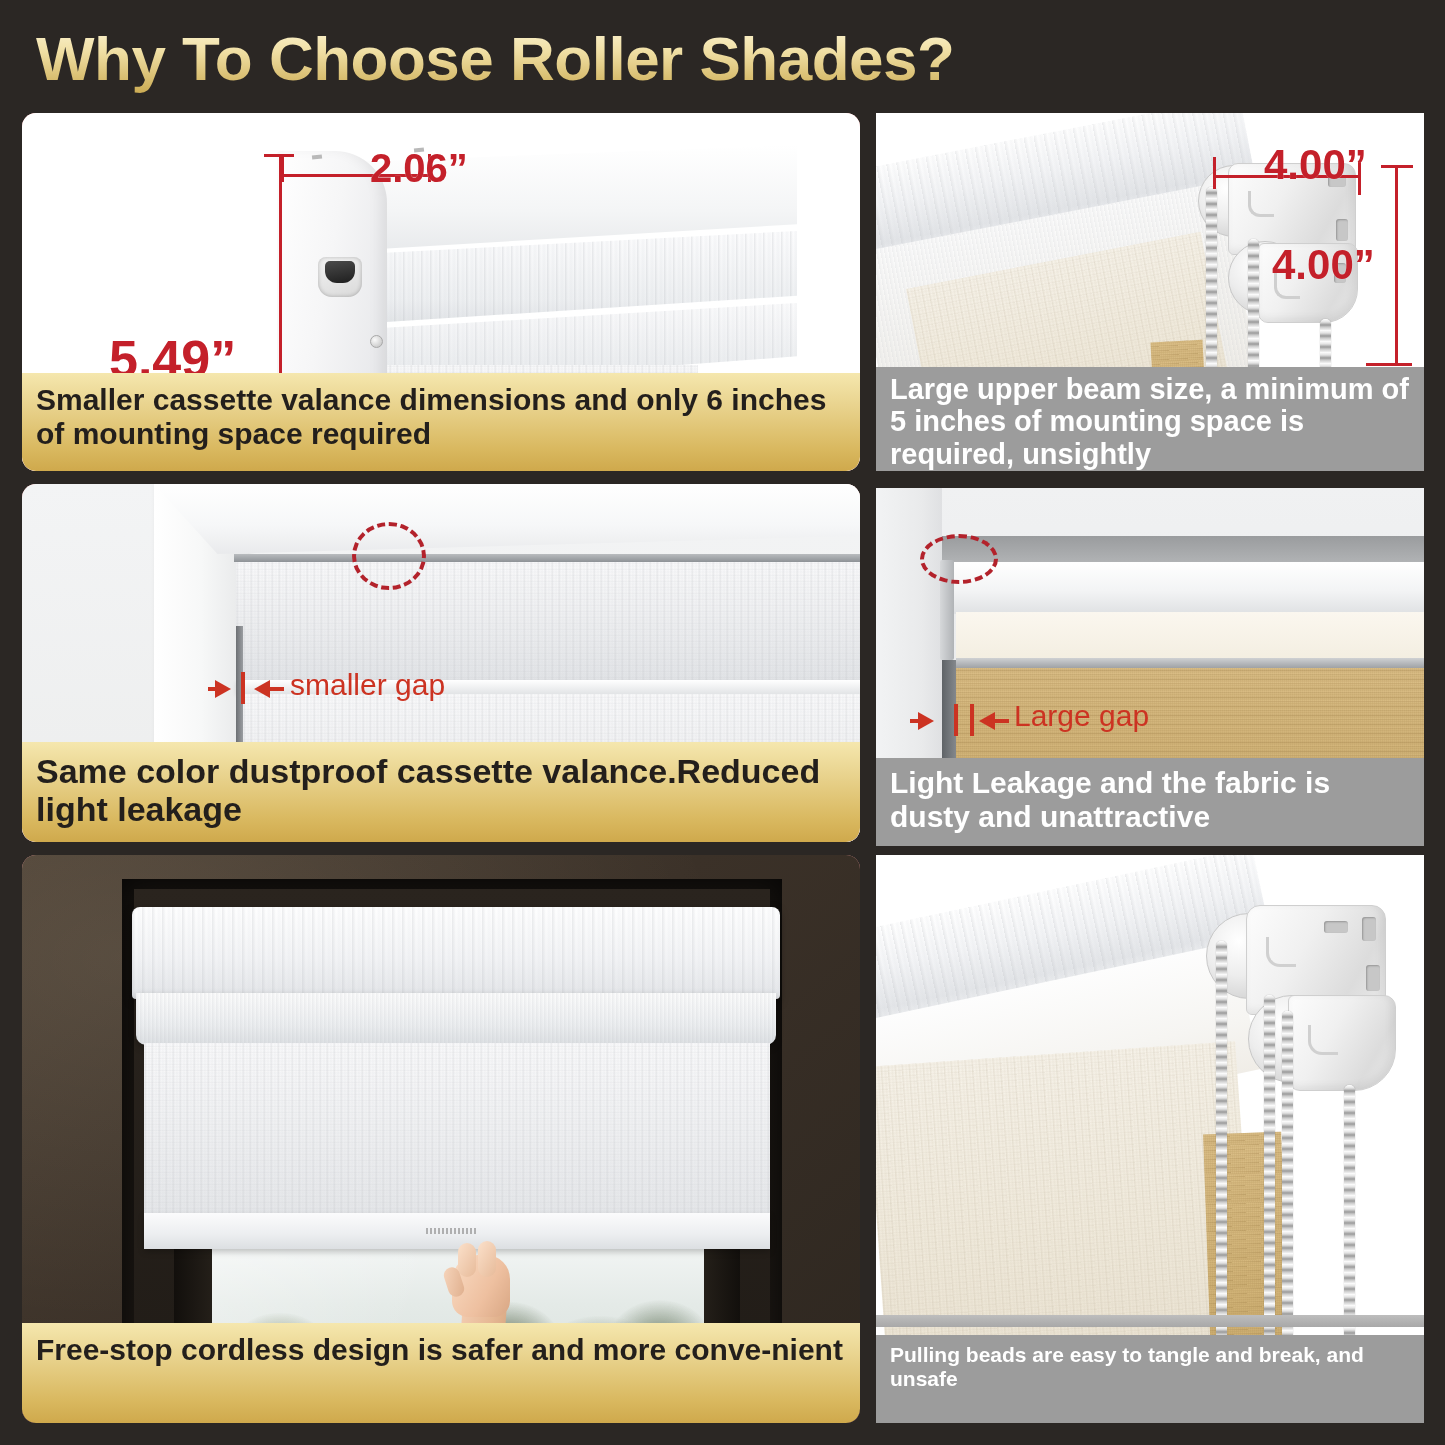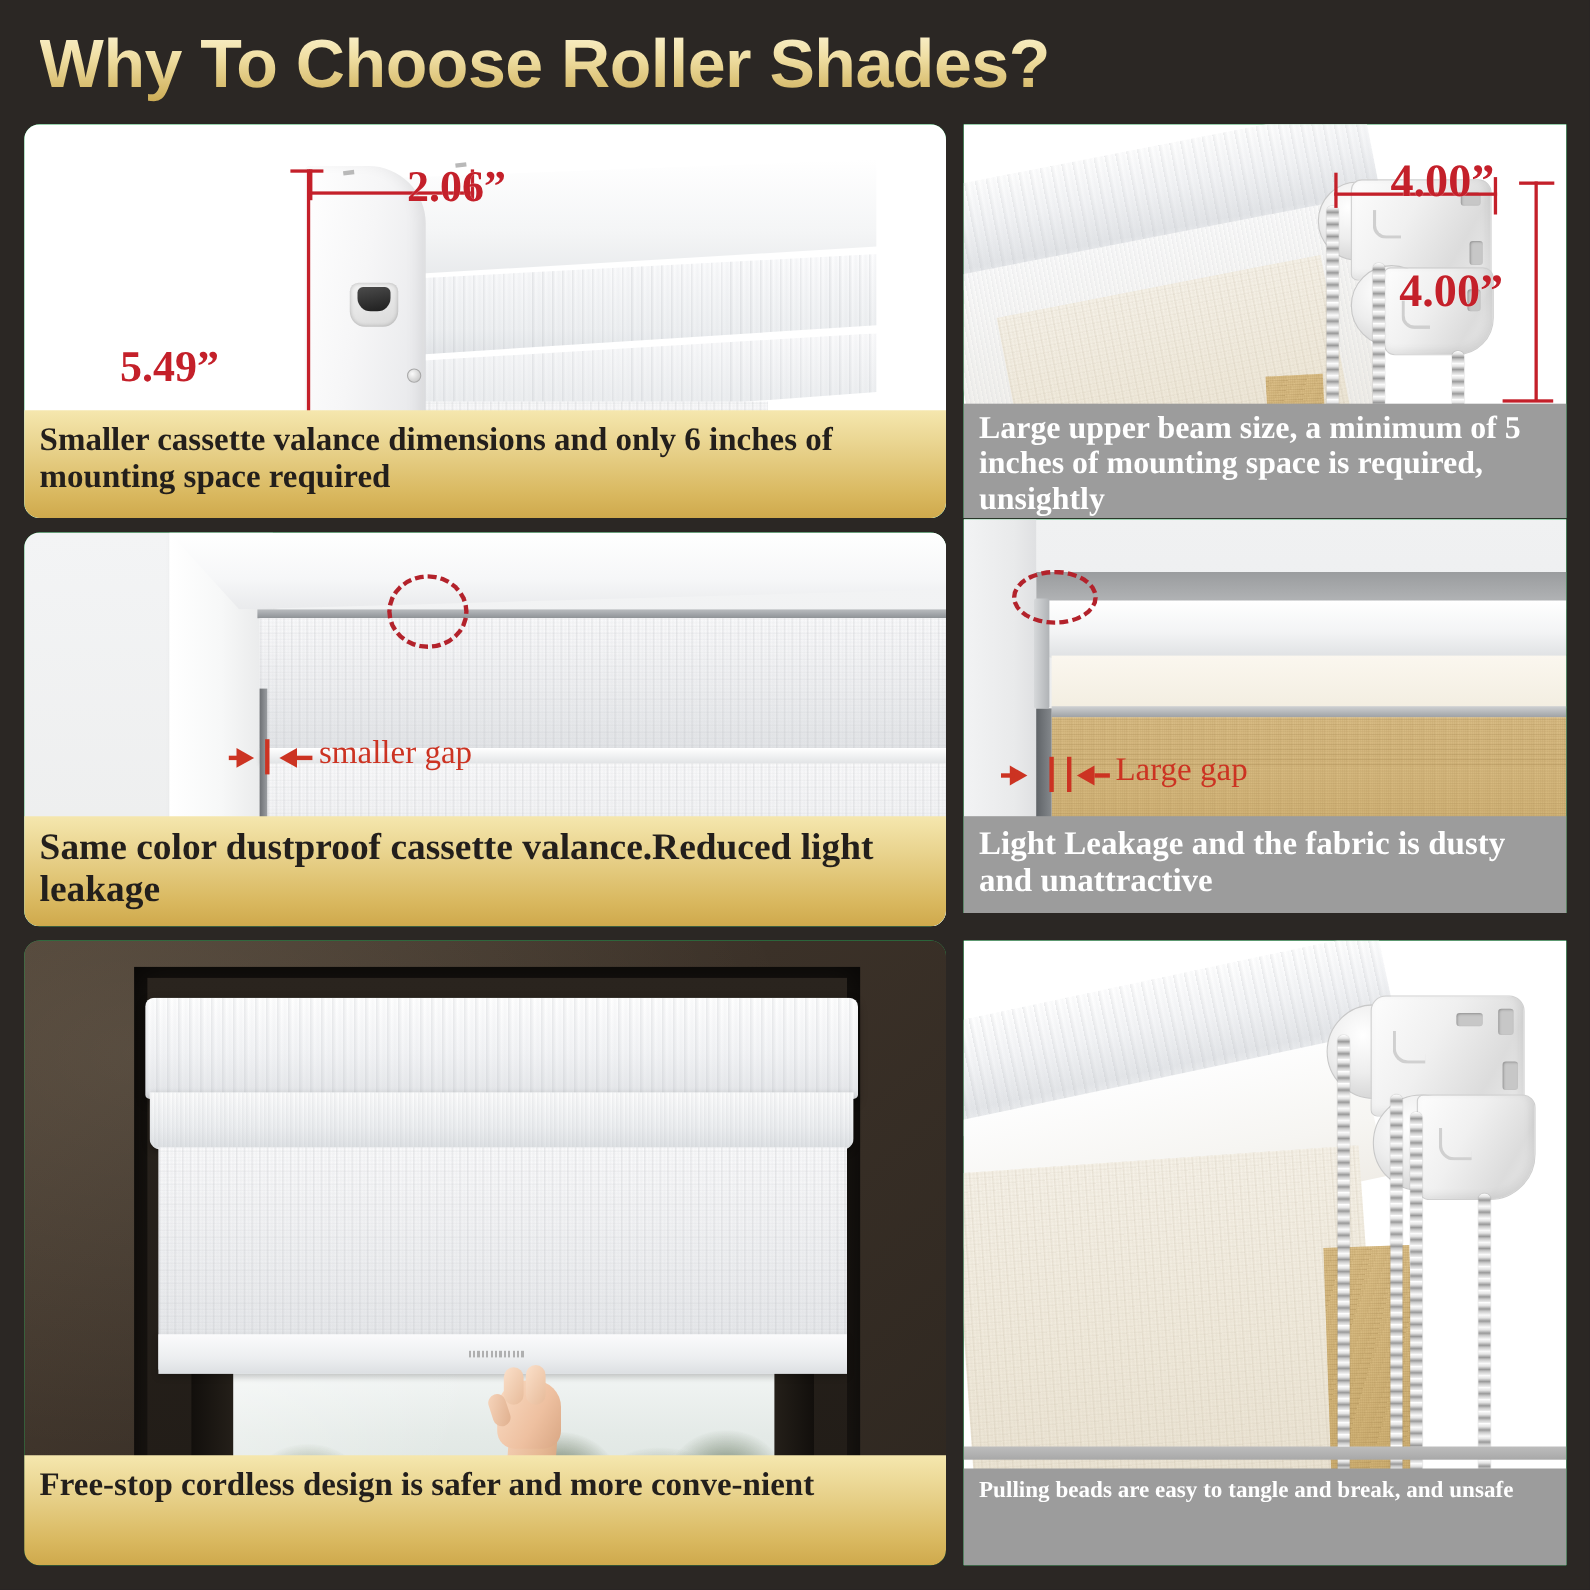--- a/index.html
+++ b/index.html
@@ -36,22 +36,21 @@
     -webkit-background-clip: text;
     background-clip: text;
     -webkit-text-fill-color: transparent;
     white-space: nowrap;
   }
 
   
   .panel {
     position: absolute;
     overflow: hidden;
-    background: #22c55e;
-    font-family: Liberation Serif, serif;
+    background: #fca5a5;
   }
   .panel.good { border-radius: 14px; }
   .panel.bad  { border-radius: 0; }
 
   .photo {
     position: absolute;
     inset: 0;
     overflow: hidden;
   }
 
@@ -246,21 +245,21 @@
       <div style="position:absolute; left:392px; top:35px; width:10px; height:4px; background:#b9b9b9; transform:rotate(-7deg);"></div>
 
       <div class="dim-line-h" style="left:259px; top:61px; width:150px;"></div>
       <div class="tick-v" style="left:259px; top:41px; height:28px;"></div>
       <div class="tick-v" style="left:406px; top:41px; height:28px;"></div>
       <div class="dim-label" style="left:348px; top:33px; font-size:40px;">2.06”</div>
 
       <div class="dim-line-v" style="left:257px; top:41px; height:290px;"></div>
       <div class="tick-h" style="left:242px; top:41px; width:30px;"></div>
       <div class="tick-h" style="left:242px; top:328px; width:30px;"></div>
-      <div class="dim-label" style="left:87px; top:196px; font-size:40px;">5.49”</div>
+      <div class="dim-label" style="left:87px; top:216px; font-size:52px;">5.49”</div>
     </div>
 
     <div class="caption gold" style="height:98px; font-size:30px;">
       <span>Smaller cassette valance dimensions and only 6 inches of mounting space required</span>
     </div>
   </div>
 
   <div class="panel bad" style="left:876px; top:113px; width:548px; height:358px;">
     <div class="photo" style="background:#ffffff;">
 
@@ -350,21 +349,21 @@
       <div class="arrow-left" style="left:232px; top:196px;"></div>
       <div class="arrow-stem" style="left:248px; top:203px; width:14px;"></div>
       <div class="gap-label" style="left:268px; top:184px;">smaller gap</div>
     </div>
 
     <div class="caption gold" style="height:100px; font-size:34px;">
       <span>Same color dustproof cassette valance.Reduced light leakage</span>
     </div>
   </div>
 
-  <div class="panel bad" style="left:876px; top:472px; width:548px; height:358px;">
+  <div class="panel bad" style="left:876px; top:488px; width:548px; height:358px;">
     <div class="photo" style="background:linear-gradient(180deg,#f0f1f2 0%,#e7e8e9 100%);">
 
       <div style="position:absolute; left:66px; top:48px; width:482px; height:34px;
                   background:linear-gradient(180deg,#9a9c9e 0%,#b7b9bb 100%);"></div>
 
       <div style="position:absolute; left:76px; top:74px; width:472px; height:52px;
                   background:linear-gradient(180deg,#ffffff 0%,#f3f4f5 55%,#dfe1e3 100%);
                   border-radius: 0 0 4px 4px;"></div>
 
       <div style="position:absolute; left:80px; top:124px; width:468px; height:48px;

